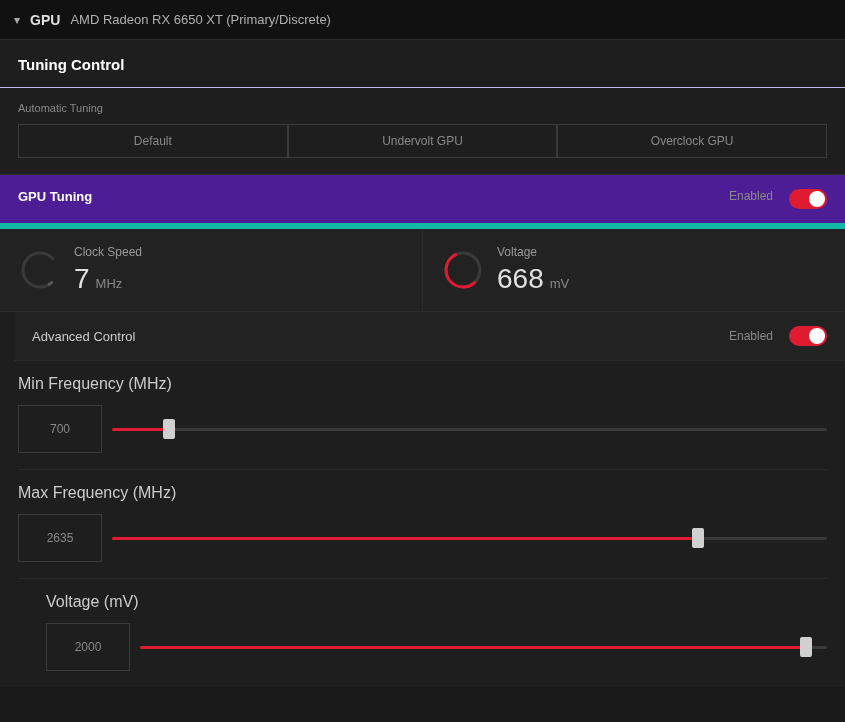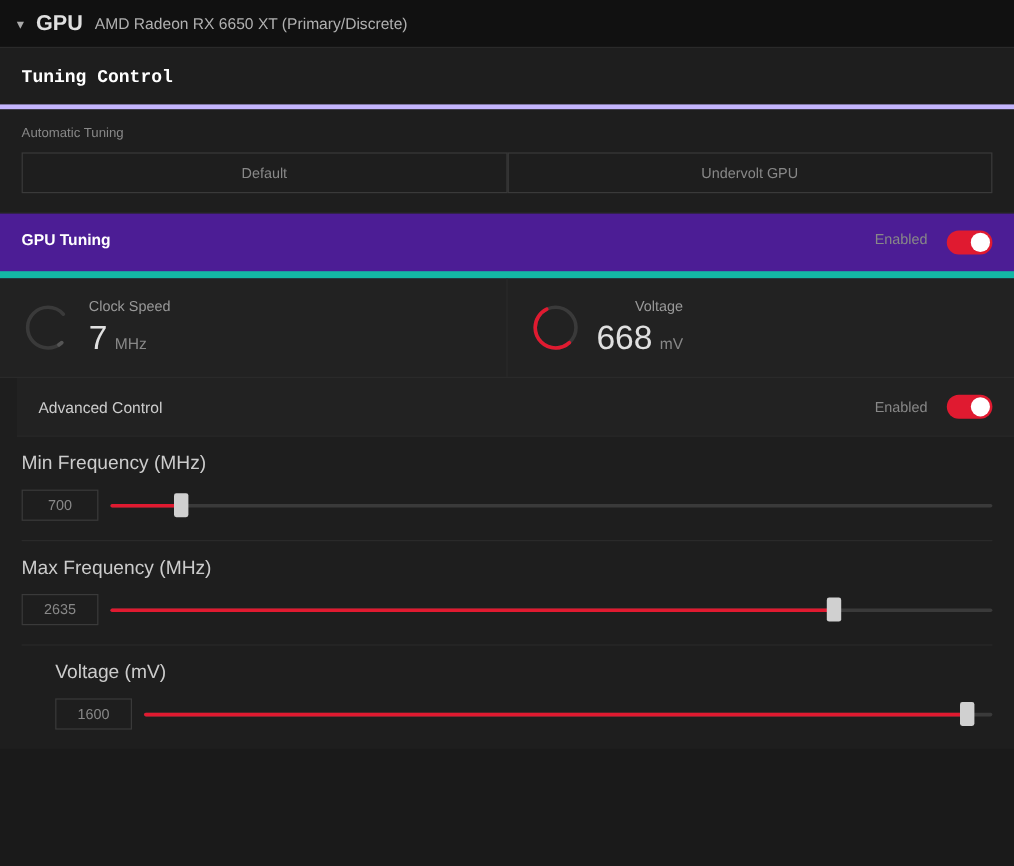--- a/index.html
+++ b/index.html
@@ -24,38 +24,37 @@
       gap: 10px;
     }
     .header-chevron {
       color: #aaa;
       font-size: 12px;
       cursor: pointer;
     }
     .header-gpu-label {
       color: #e0e0e0;
       font-weight: 600;
-      font-size: 18px;
+      font-size: 14px;
     }
     .header-gpu-name {
       color: #b0b0b0;
       font-size: 13px;
     }
 
     
     .main {
       background: #1e1e1e;
       padding: 0;
     }
 
     
     .section-header {
       padding: 16px 18px 14px 18px;
-      border-bottom: 4px solid #c4b5fd;
-      font-family: Liberation Mono, monospace;
+      border-bottom: 1px solid #c4b5fd;
     }
     .section-title {
       color: #fff;
       font-size: 15px;
       font-weight: 600;
     }
 
     
     .auto-tuning-section {
       padding: 14px 18px 16px 18px;
@@ -124,21 +123,20 @@
       height: 16px;
       border-radius: 50%;
       background: #fff;
     }
 
     
     .metrics-row {
       display: flex;
       border-bottom: 1px solid #2a2a2a;
       background: #222;
-      text-align: right;
     }
     .metric-cell {
       flex: 1;
       padding: 16px 18px;
       display: flex;
       align-items: center;
       gap: 12px;
     }
     .metric-cell:first-child {
       border-right: 1px solid #2a2a2a;
@@ -213,26 +211,26 @@
       font-size: 16px;
       margin-bottom: 12px;
     }
     .slider-row {
       display: flex;
       align-items: center;
       gap: 10px;
       margin-bottom: 12px;
     }
     .slider-value-box {
-      width: 64px;
+      width: 84px;
       background: transparent;
       border: 1px solid #3a3a3a;
       color: #888;
       font-size: 12px;
-      padding: 5px 8px;
+      padding: 16px 8px;
       text-align: center;
       flex-shrink: 0;
     }
     .slider-track-container {
       flex: 1;
       position: relative;
       height: 18px;
       display: flex;
       align-items: center;
     }
@@ -276,20 +274,21 @@
 
   <div class="section-header">
     <span class="section-title">Tuning Control</span>
   </div>
 
   <div class="auto-tuning-section">
     <div class="auto-tuning-label">Automatic Tuning</div>
     <div class="auto-tuning-buttons">
       <button class="auto-btn">Default</button>
       <button class="auto-btn">Undervolt GPU</button>
+      <button class="auto-btn">Overclock GPU</button>
     </div>
   </div>
 
   <div class="tuning-row">
     <span class="tuning-row-label">GPU Tuning</span>
     <span class="tuning-row-status">Enabled</span>
     <div class="toggle">
       <div class="toggle-track">
         <div class="toggle-thumb"></div>
       </div>
@@ -365,21 +364,21 @@
             <div class="slider-fill" style="width:82%"></div>
             <div class="slider-thumb" style="left:82%"></div>
           </div>
         </div>
       </div>
     </div>
 
     <div class="slider-group">
       <div class="slider-label">Voltage (mV)</div>
       <div class="slider-row">
-        <div class="slider-value-box">1600</div>
+        <div class="slider-value-box">2000</div>
         <div class="slider-track-container">
           <div class="slider-track-bg">
             <div class="slider-fill" style="width:97%"></div>
             <div class="slider-thumb" style="left:97%"></div>
           </div>
         </div>
       </div>
     </div>
   </div>
 

